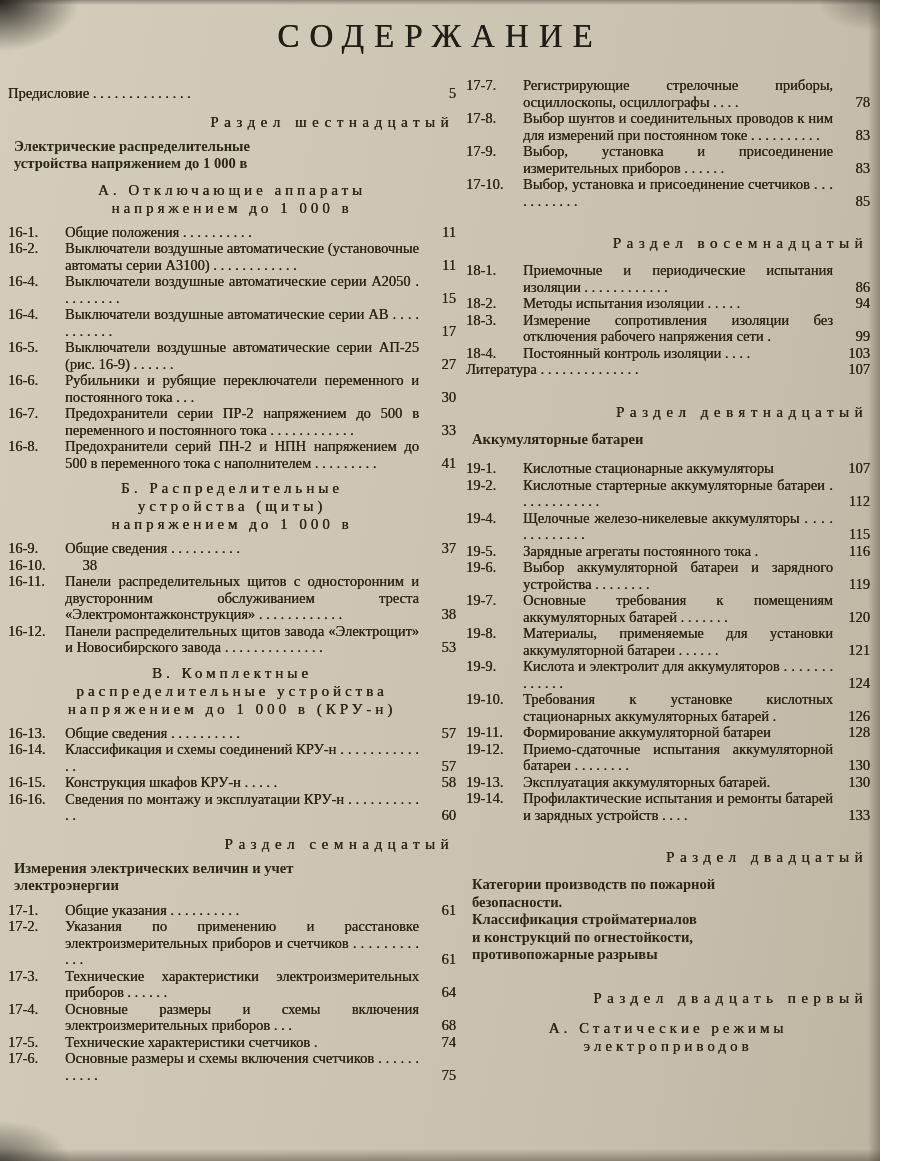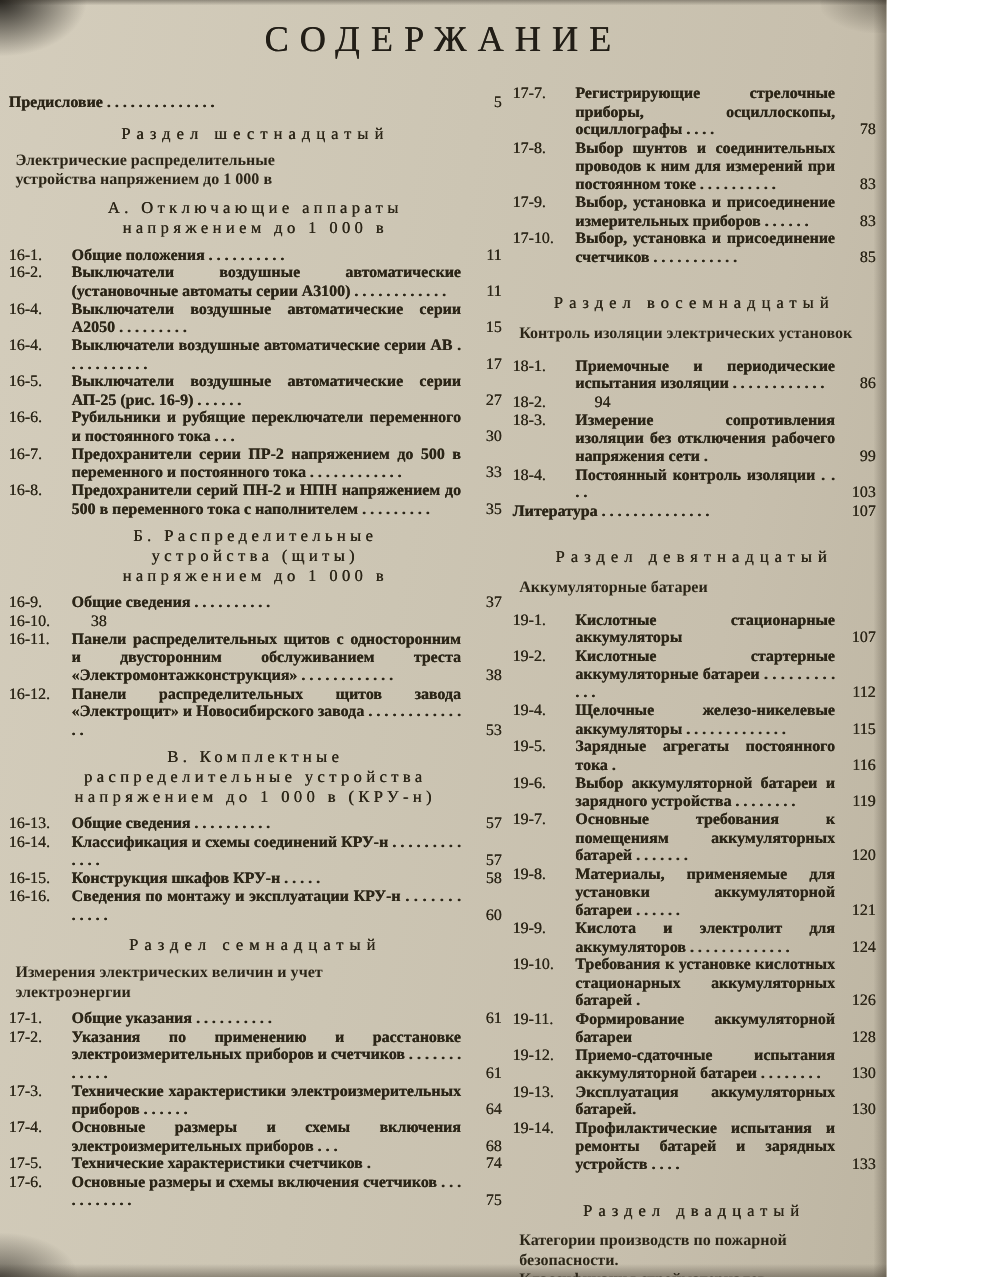--- a/index.html
+++ b/index.html
@@ -1,17 +1,17 @@
 <!DOCTYPE html>
 <html><head>
 <meta charset="utf-8">
 <style>
   html,body{margin:0;padding:0;}
   .page{
-    width:806px;height:1161px;position:relative;overflow:hidden;
+    width:880px;height:1161px;position:relative;overflow:hidden;
     background:linear-gradient(100deg,#d4cdbc 0%,#ccc5b3 45%,#c7bfad 75%,#bdb5a2 100%);
     font-family:"Liberation Serif","DejaVu Serif",serif;
     color:#2c2618;
   }
   .v-tl{position:absolute;left:0;top:0;width:80px;height:52px;
     background:radial-gradient(ellipse at 0 0,rgba(24,22,18,.92),rgba(24,22,18,0) 70%);}
   .v-tr{position:absolute;right:0;top:0;width:60px;height:30px;
     background:radial-gradient(ellipse at 100% 0,rgba(40,36,28,.45),rgba(40,36,28,0) 75%);}
   .v-top{position:absolute;top:0;left:0;right:0;height:5px;
     background:linear-gradient(rgba(45,40,32,.4),rgba(45,40,32,0));}
@@ -27,25 +27,25 @@
     font-size:33px;letter-spacing:10px;color:#221e17;
     text-shadow:.3px 0 0 currentColor;
   }
   .cols{display:flex;align-items:flex-start;padding:22px 10px 0 8px;gap:10px;}
   .col{min-width:0;}
   .col-left{width:448px;padding-top:8px;}
   .col-right{flex:1;}
 
   .entry{display:flex;font-size:14.5px;line-height:16.5px;text-shadow:.25px 0 0 currentColor;}
   .num{flex:none;width:57px;}
-  .ttl{flex:1;min-width:0;text-align:justify;padding-right:5px;font-weight:bold;}
+  .ttl{flex:1;min-width:0;text-align:justify;padding-right:5px;}
   .pg{flex:none;min-width:32px;text-align:right;align-self:flex-end;}
   .no-num .num{width:0;}
 
-  .razdel{text-align:center;letter-spacing:5.5px;font-size:15px;line-height:17px;
+  .razdel{text-align:right;letter-spacing:5.5px;font-size:15px;line-height:17px;
     margin:12px 2px 7px;white-space:pre-line;text-shadow:.3px 0 0 currentColor;}
   .subtitle{text-align:left;font-weight:bold;font-size:14.6px;line-height:17.5px;
     margin:0 6px 7px;white-space:pre-line;}
   .spaced{text-align:center;letter-spacing:4px;font-size:15px;line-height:18px;
     margin:8px 0 7px;white-space:pre-line;text-shadow:.3px 0 0 currentColor;}
 
   .col-right .razdel{margin:26px 2px 10px;}
   .col-right .subtitle{margin-bottom:12px;}
   .col-right .spaced{margin-top:12px;}
 </style>
@@ -97,21 +97,21 @@
           <span class="pg">30</span>
         </div>
         <div class="entry">
           <span class="num">16-7.</span>
           <span class="ttl">Предохранители серии ПР-2 напряжением до 500 в переменного и постоянного тока . . . . . . . . . . . .</span>
           <span class="pg">33</span>
         </div>
         <div class="entry">
           <span class="num">16-8.</span>
           <span class="ttl">Предохранители серий ПН-2 и НПН напряжением до 500 в переменного тока с наполнителем . . . . . . . . .</span>
-          <span class="pg">35</span>
+          <span class="pg">41</span>
         </div>
         <div class="spaced">Б. Распределительные
 устройства (щиты)
 напряжением до 1 000 в</div>
         <div class="entry">
           <span class="num">16-9.</span>
           <span class="ttl">Общие сведения . . . . . . . . . .</span>
           <span class="pg">37</span>
         </div>
         <div class="entry">
@@ -200,28 +200,28 @@
           <span class="num">17-9.</span>
           <span class="ttl">Выбор, установка и присоединение измерительных приборов . . . . . .</span>
           <span class="pg">83</span>
         </div>
         <div class="entry">
           <span class="num">17-10.</span>
           <span class="ttl">Выбор, установка и присоединение счетчиков . . . . . . . . . . .</span>
           <span class="pg">85</span>
         </div>
         <div class="razdel">Раздел восемнадцатый</div>
-        <div class="subtitle">Контроль изоляции электрических установок</div>
         <div class="entry">
           <span class="num">18-1.</span>
           <span class="ttl">Приемочные и периодические испытания изоляции . . . . . . . . . . . .</span>
           <span class="pg">86</span>
         </div>
         <div class="entry">
           <span class="num">18-2.</span>
+          <span class="ttl">Методы испытания изоляции . . . . .</span>
           <span class="pg">94</span>
         </div>
         <div class="entry">
           <span class="num">18-3.</span>
           <span class="ttl">Измерение сопротивления изоляции без отключения рабочего напряжения сети .</span>
           <span class="pg">99</span>
         </div>
         <div class="entry">
           <span class="num">18-4.</span>
           <span class="ttl">Постоянный контроль изоляции . . . .</span>

